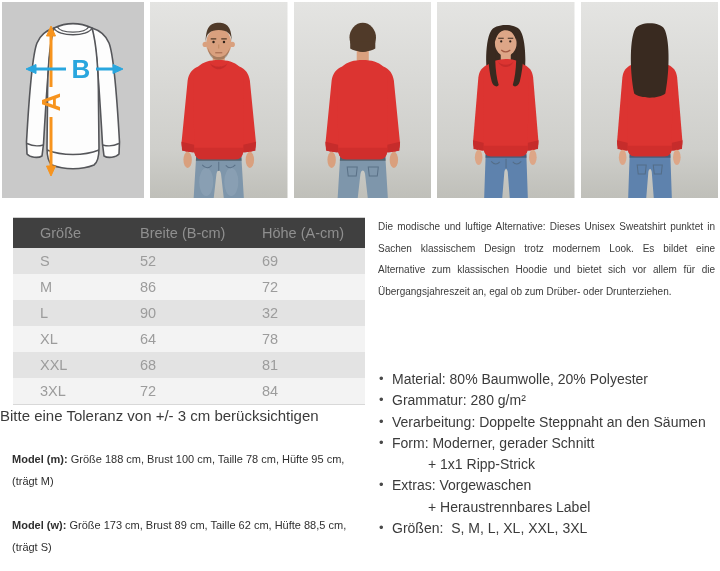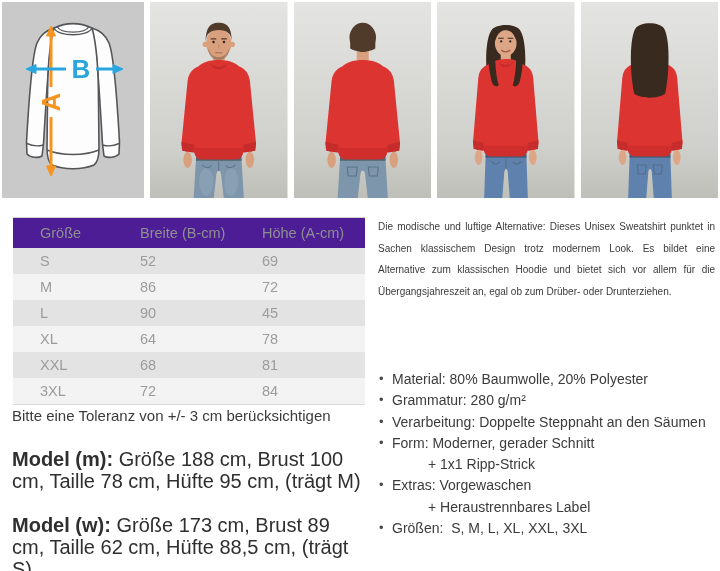--- a/index.html
+++ b/index.html
@@ -20,29 +20,29 @@
   .hairm{fill:#503a29;}.hairw{fill:#392a20;}
   .red{fill:#dc3431;}.reddk{fill:#c62c2b;}.hem{fill:#d02e2c;}
   .jeansm{fill:#7e96ab;}.jeansw{fill:#5e82ad;}
   .ln{stroke:#51687e;stroke-width:1;fill:none;opacity:.8;}
   .diag-letter{font-weight:bold;font-size:26px;}
 
   
   .size-table{position:absolute;left:13px;top:217px;width:352px;
               border-top:1px solid #cfcfcf;border-bottom:1px solid #d8d8d8;font-size:14.5px;}
   .trow,.thead{display:grid;grid-template-columns:127px 122px 1fr;align-items:center;}
-  .thead{height:30px;background:#4c1d95;color:#8f8f8f;}
+  .thead{height:30px;background:#404040;color:#8f8f8f;}
   .trow{height:26px;color:#9c9c9c;}
   .trow.light{background:#f3f3f3;}
   .trow.dark{background:#e3e3e3;}
   .tc:first-child{padding-left:27px;}
 
   
-  .tolerance{position:absolute;left:12px;top:407px;width:370px;font-size:15px;color:#3b3b3b;white-space:nowrap;}
-  .model{position:absolute;left:12px;width:352px;font-size:20px;line-height:22px;color:#2f2f2f;margin:0;}
+  .tolerance{position:absolute;left:0;top:407px;width:370px;font-size:15px;color:#3b3b3b;white-space:nowrap;}
+  .model{position:absolute;left:12px;width:352px;font-size:11px;line-height:22px;color:#2f2f2f;margin:0;}
   .model b{font-weight:bold;}
   .model.m{top:448px;}
   .model.w{top:514px;}
 
   
   .description{position:absolute;left:378px;top:216px;width:337px;
                font-size:10px;line-height:21.6px;text-align:justify;color:#3b3b3b;}
   .features{position:absolute;left:378px;top:369px;width:342px;margin:0;padding:0;list-style:none;
             font-size:14px;line-height:21.3px;color:#3b3b3b;}
   .features li{position:relative;padding-left:14px;white-space:pre;}
@@ -210,21 +210,21 @@
       <div class="tc">69</div>
     </div>
     <div class="trow light">
       <div class="tc">M</div>
       <div class="tc">86</div>
       <div class="tc">72</div>
     </div>
     <div class="trow dark">
       <div class="tc">L</div>
       <div class="tc">90</div>
-      <div class="tc">45</div>
+      <div class="tc">32</div>
     </div>
     <div class="trow light">
       <div class="tc">XL</div>
       <div class="tc">64</div>
       <div class="tc">78</div>
     </div>
     <div class="trow dark">
       <div class="tc">XXL</div>
       <div class="tc">68</div>
       <div class="tc">81</div>

